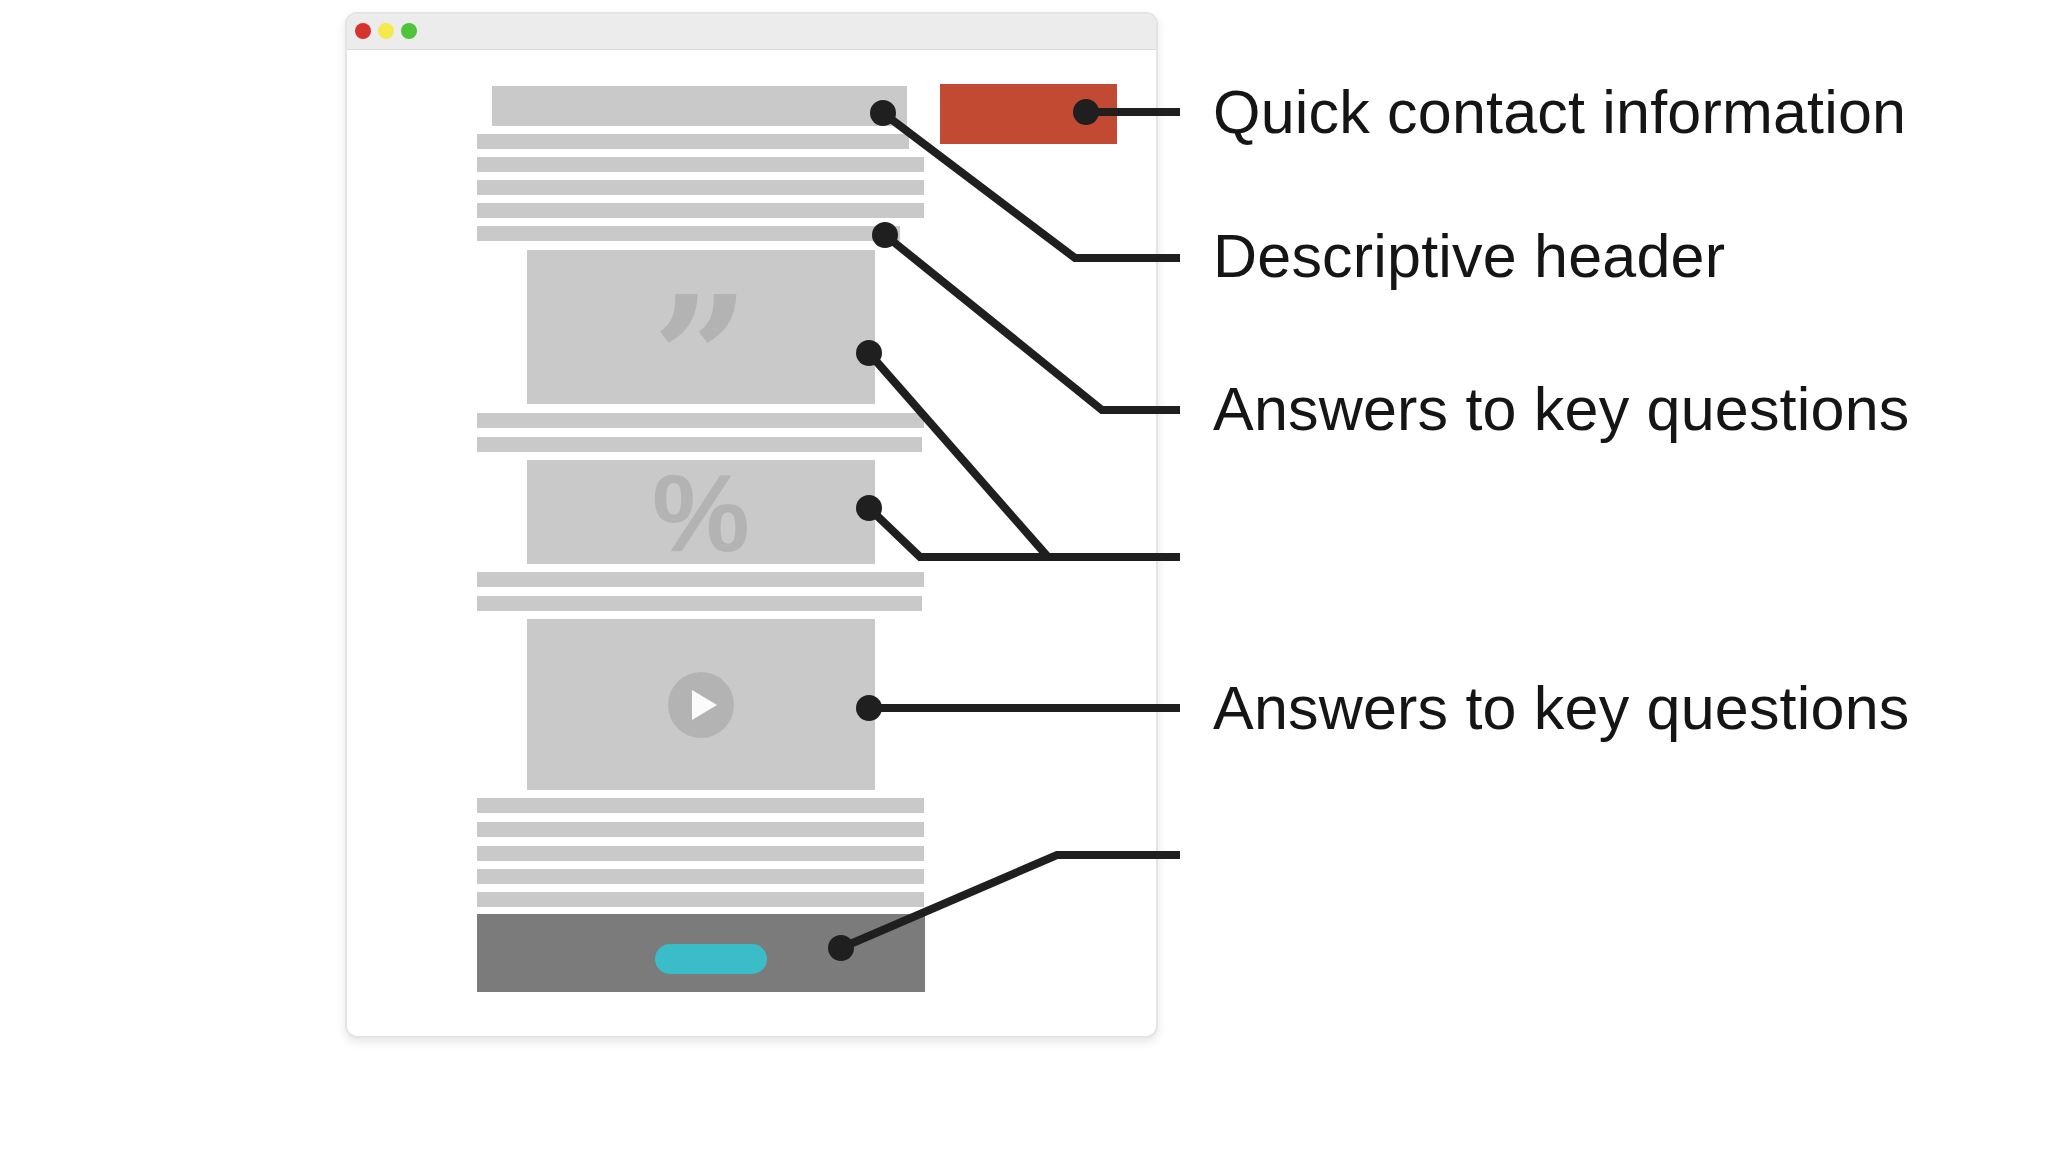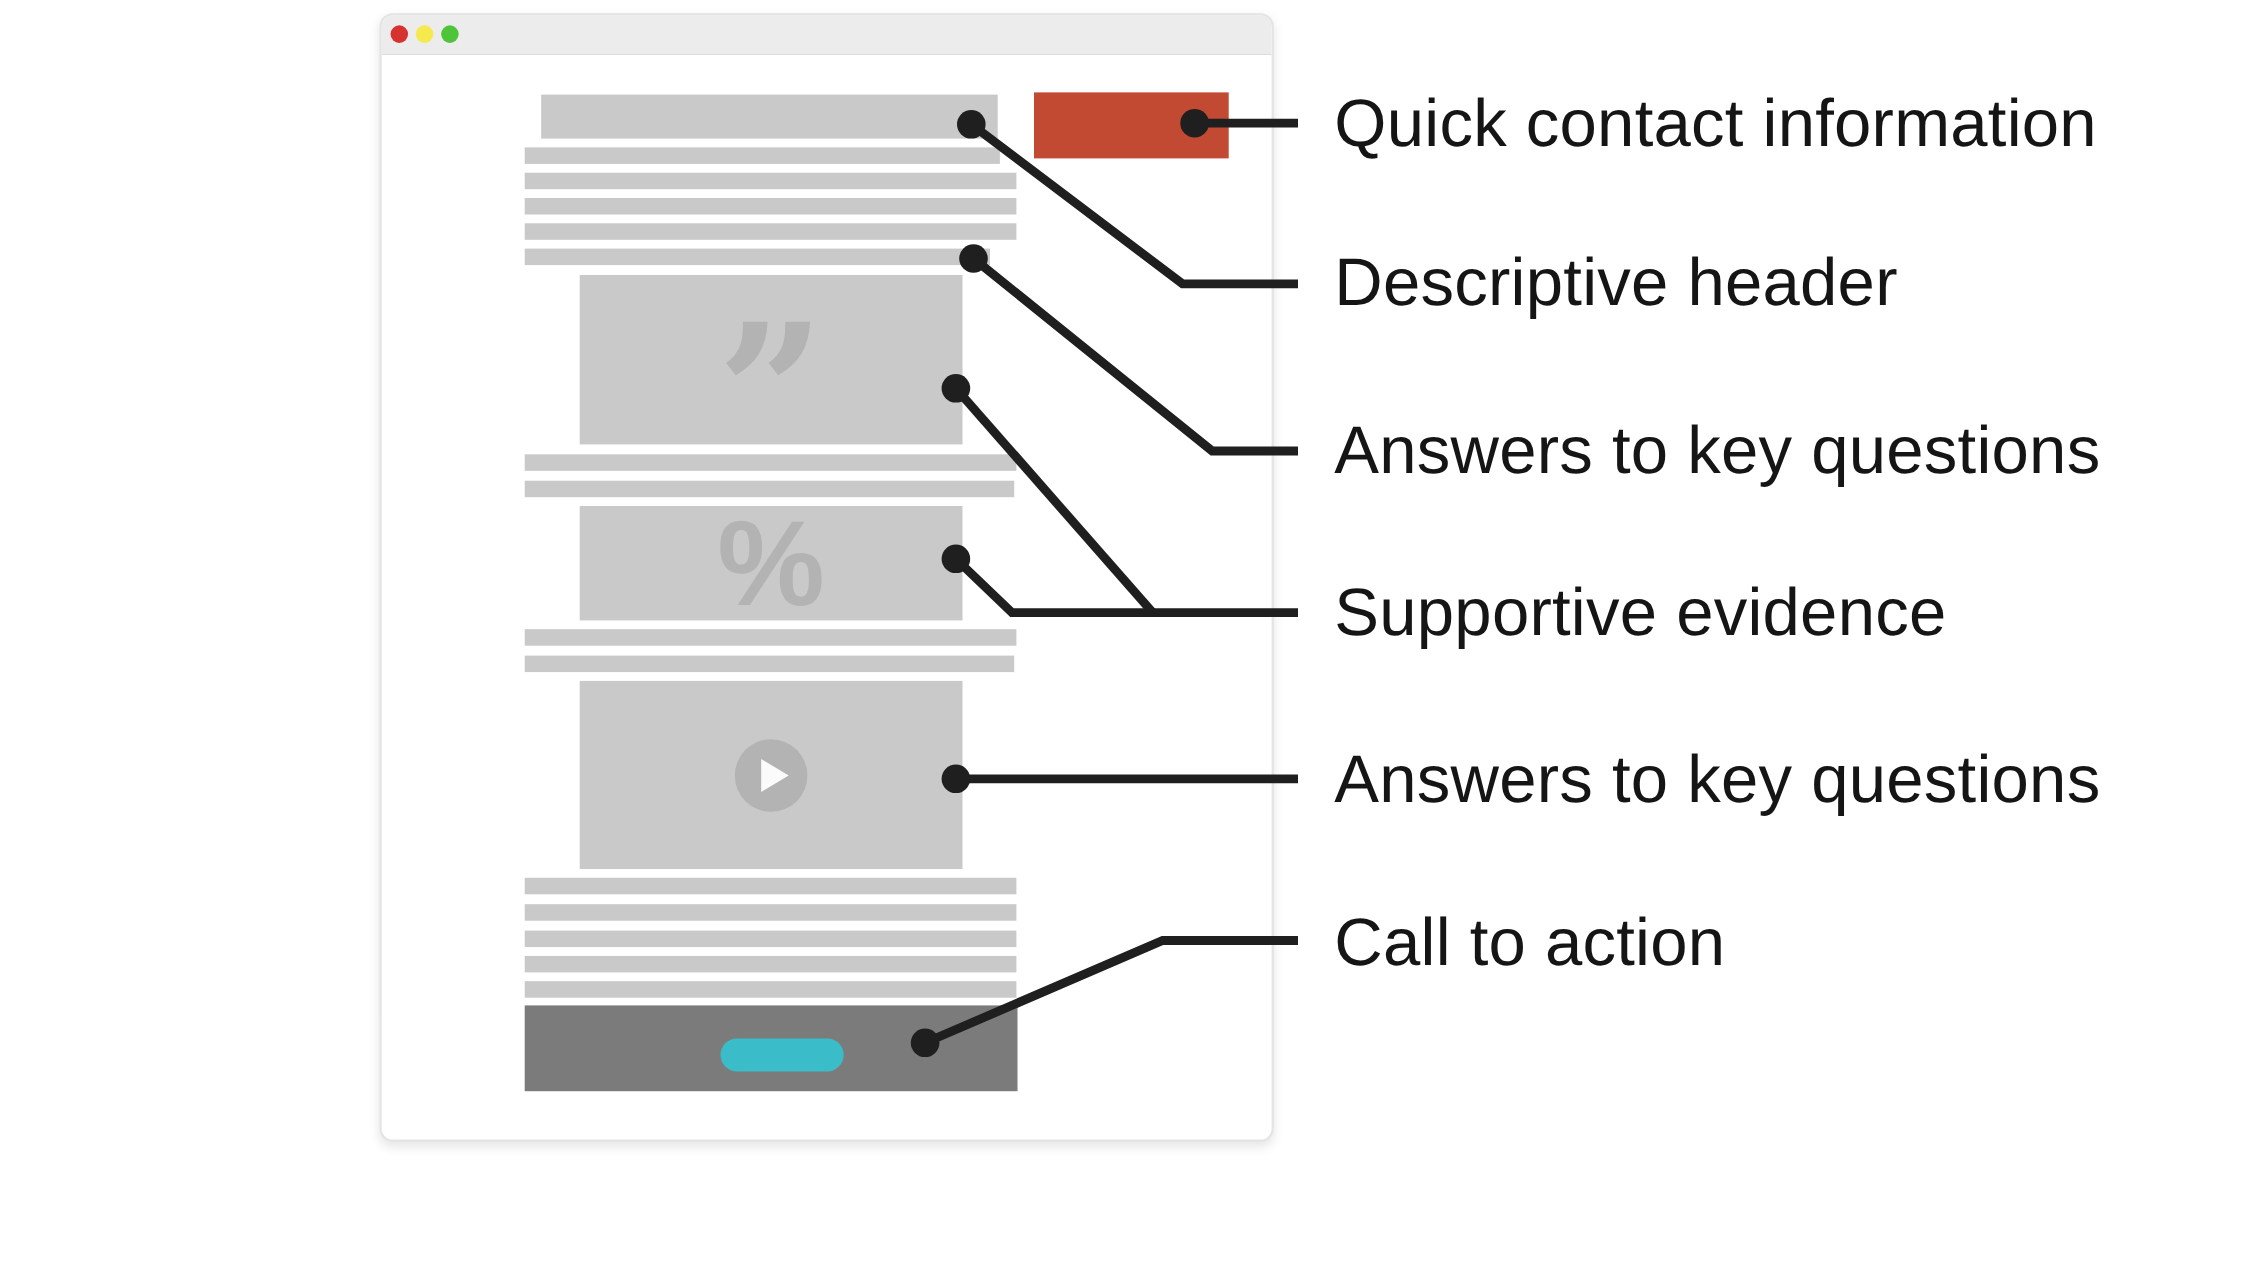--- a/index.html
+++ b/index.html
@@ -110,16 +110,14 @@
       <circle cx="869" cy="353" r="13"></circle>
       <circle cx="869" cy="508" r="13"></circle>
       <circle cx="869" cy="708" r="13"></circle>
       <circle cx="841" cy="948" r="13"></circle>
     </g>
   </svg>
 
   <div class="annotation-label" style="top:112px;">Quick contact information</div>
   <div class="annotation-label" style="top:256px;text-align:right;">Descriptive header</div>
   <div class="annotation-label" style="top:409px;">Answers to key questions</div>
-  <div class="annotation-label" style="top:556px;">Supportive evidence</div>
   <div class="annotation-label" style="top:708px;">Answers to key questions</div>
-  <div class="annotation-label" style="top:856px;">Call to action</div>
 </div>
 
 </body></html>

